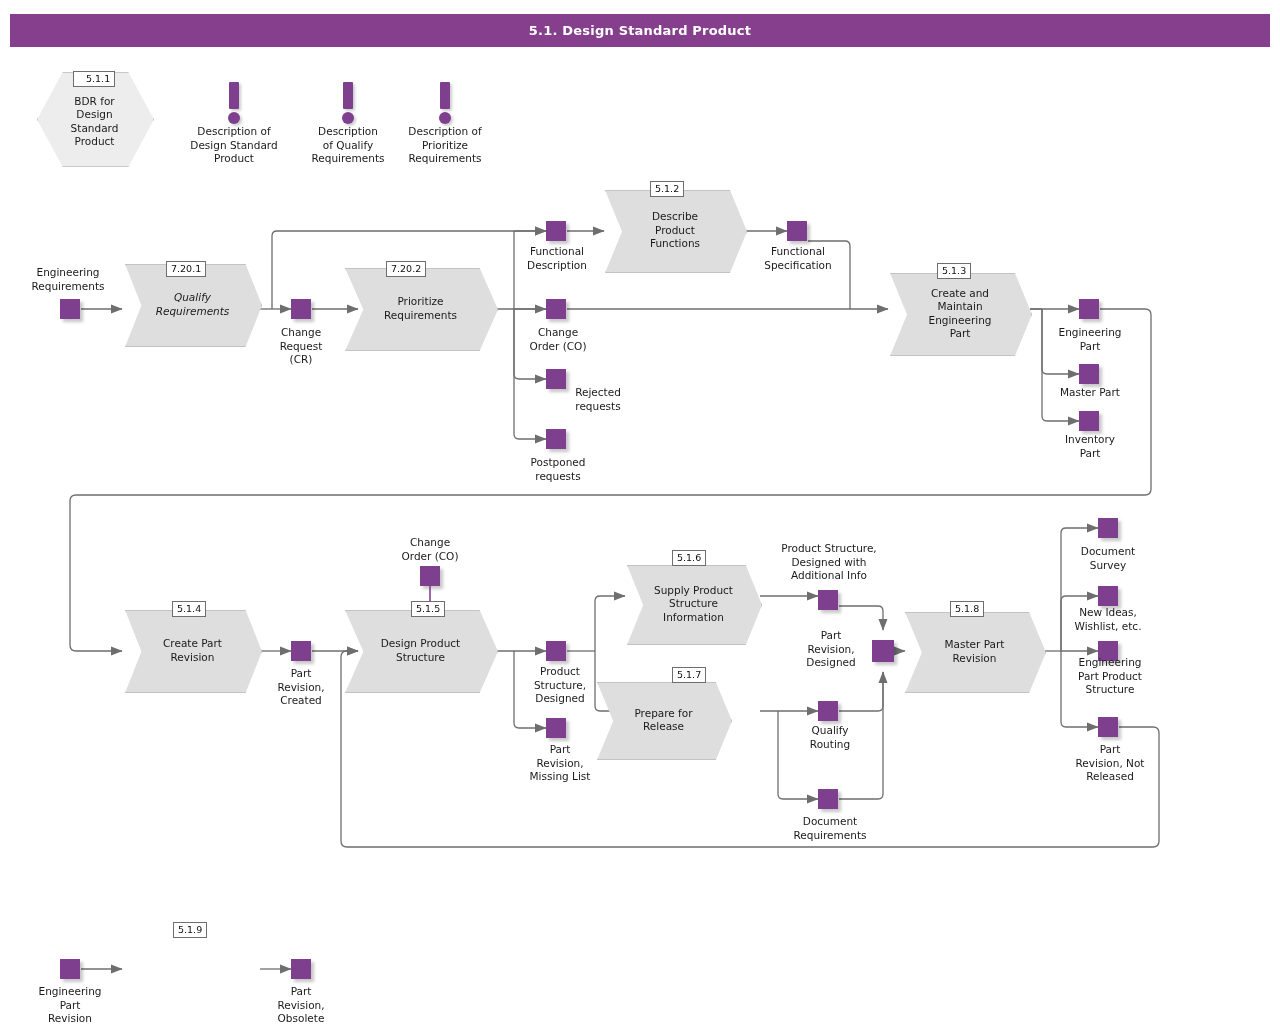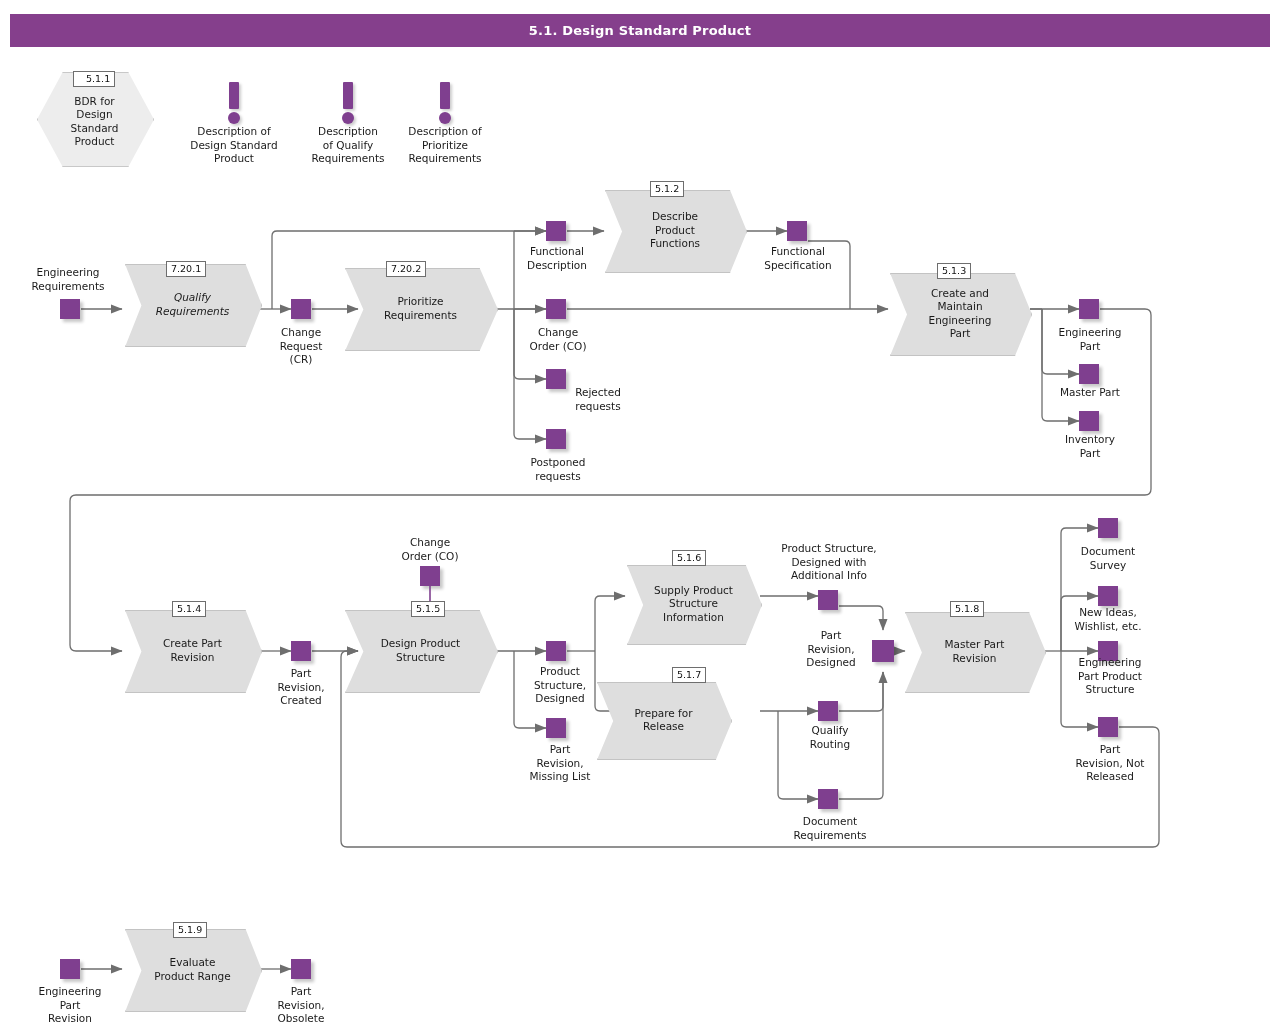--- a/index.html
+++ b/index.html
@@ -376,25 +376,20 @@
   <div class="sq" style="left:1098px;top:717px;"></div>
   <div class="cap" style="left:1054px;top:743px;width:112px;">Part
 Revision, Not
 Released</div>
 
   <div class="sq" style="left:60px;top:959px;"></div>
   <div class="cap" style="left:24px;top:985px;width:92px;">Engineering
 Part
 Revision</div>
 
-  <div class="proc" style="left:125px;top:929px;width:135px;height:81px;">
-    <div class="shp"></div>
-    <div class="lbl">Evaluate
-Product Range</div>
-  </div>
   <div class="idtag" style="left:173px;top:922px;">5.1.9</div>
 
   <div class="sq" style="left:291px;top:959px;"></div>
   <div class="cap" style="left:261px;top:985px;width:80px;">Part
 Revision,
 Obsolete</div>
 
 </div>
 
 </body></html>

